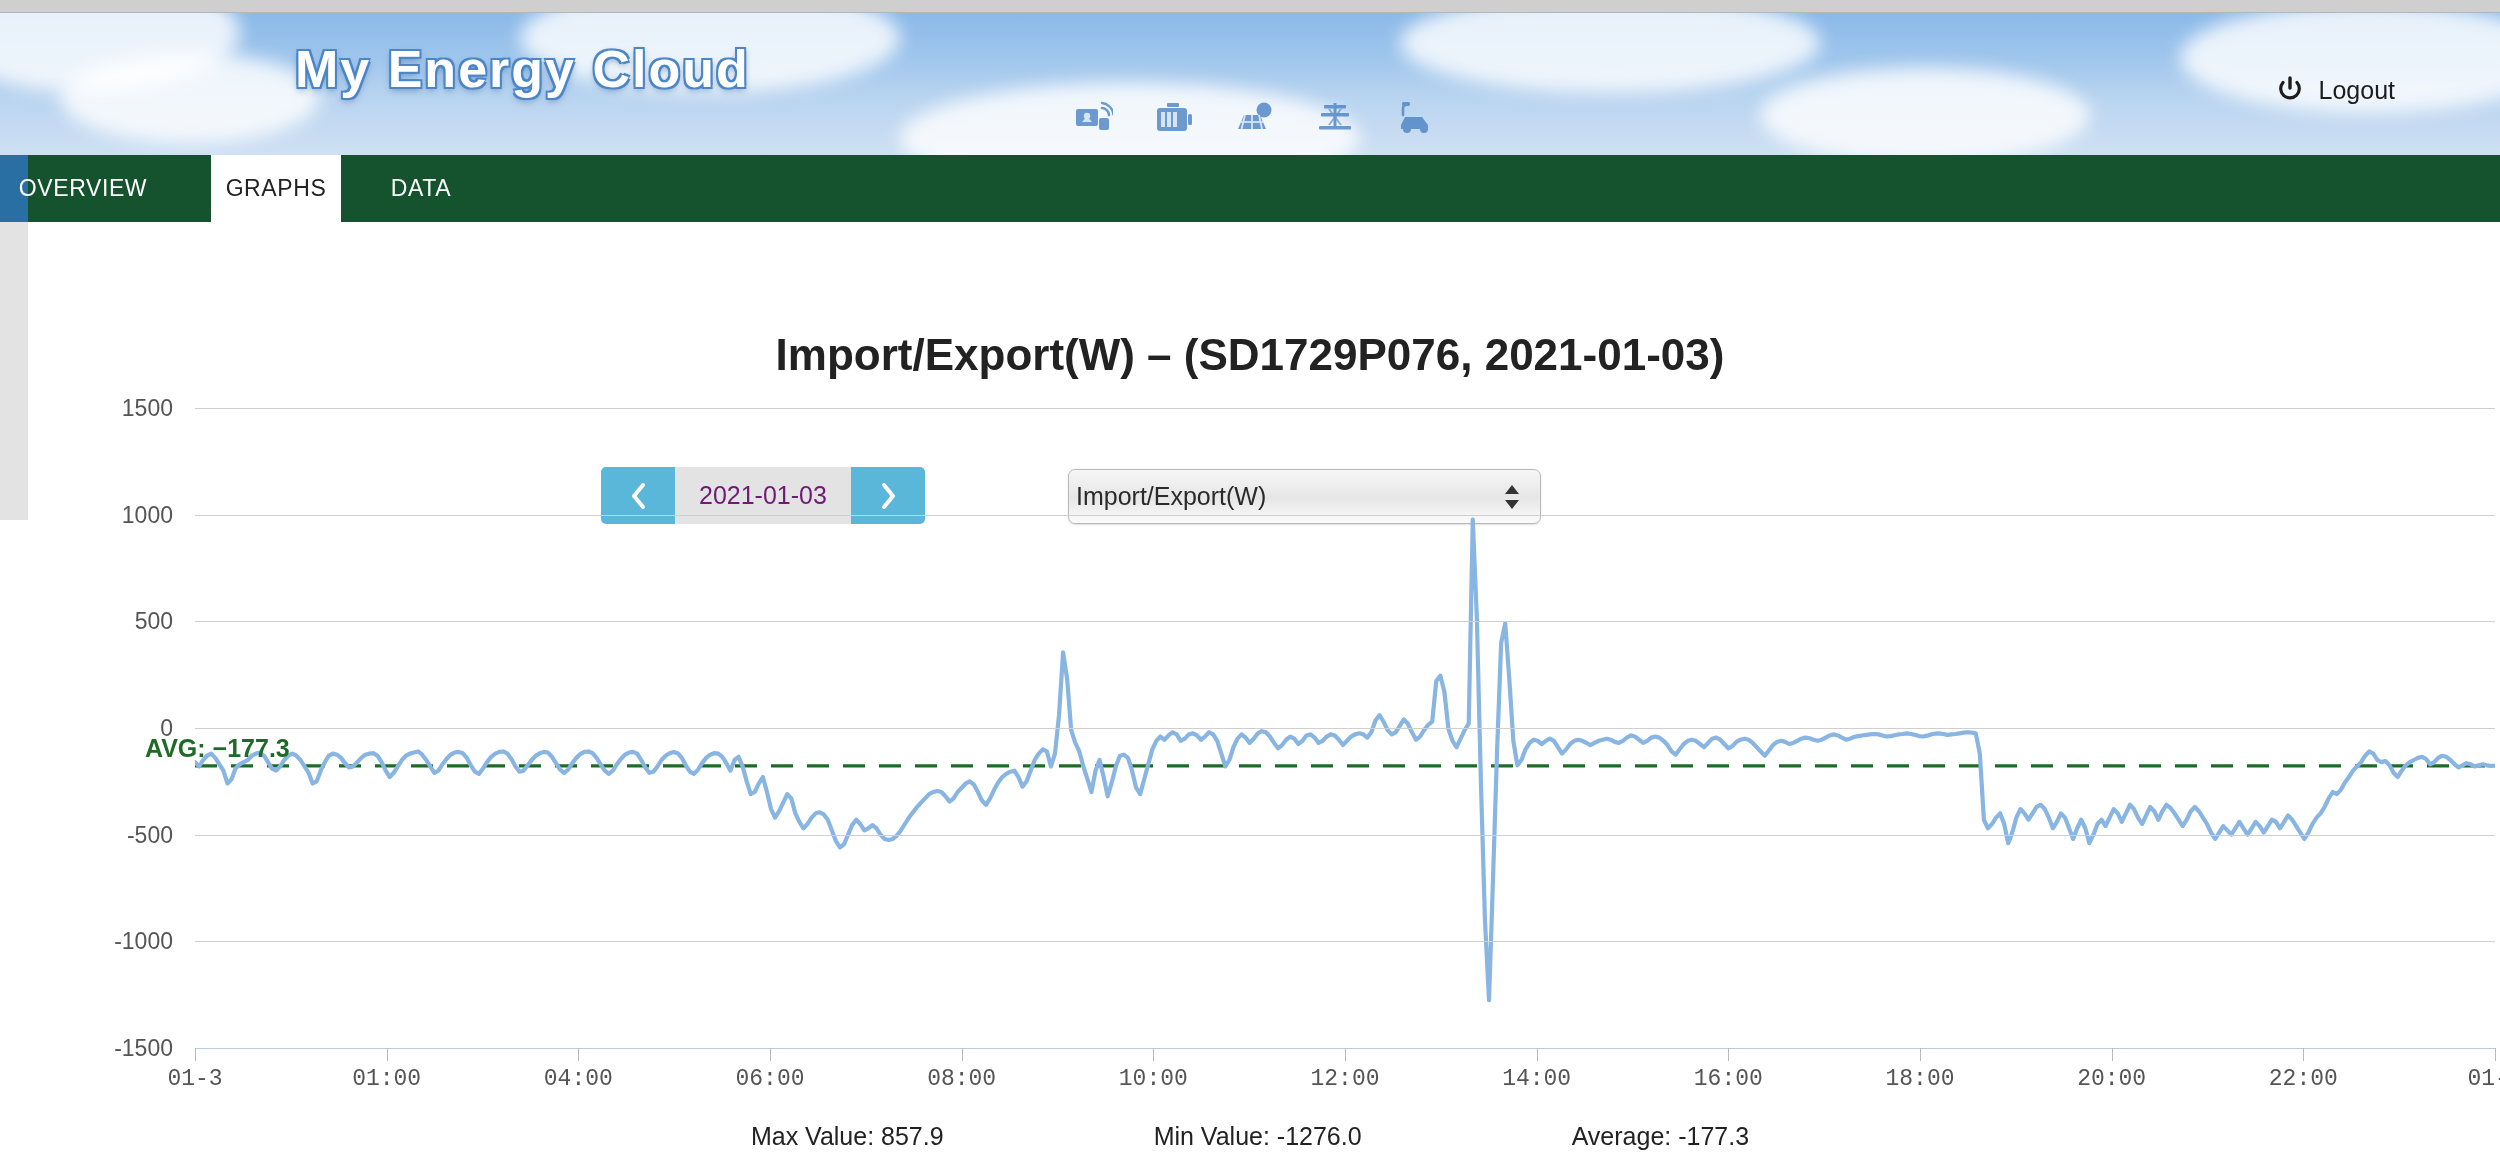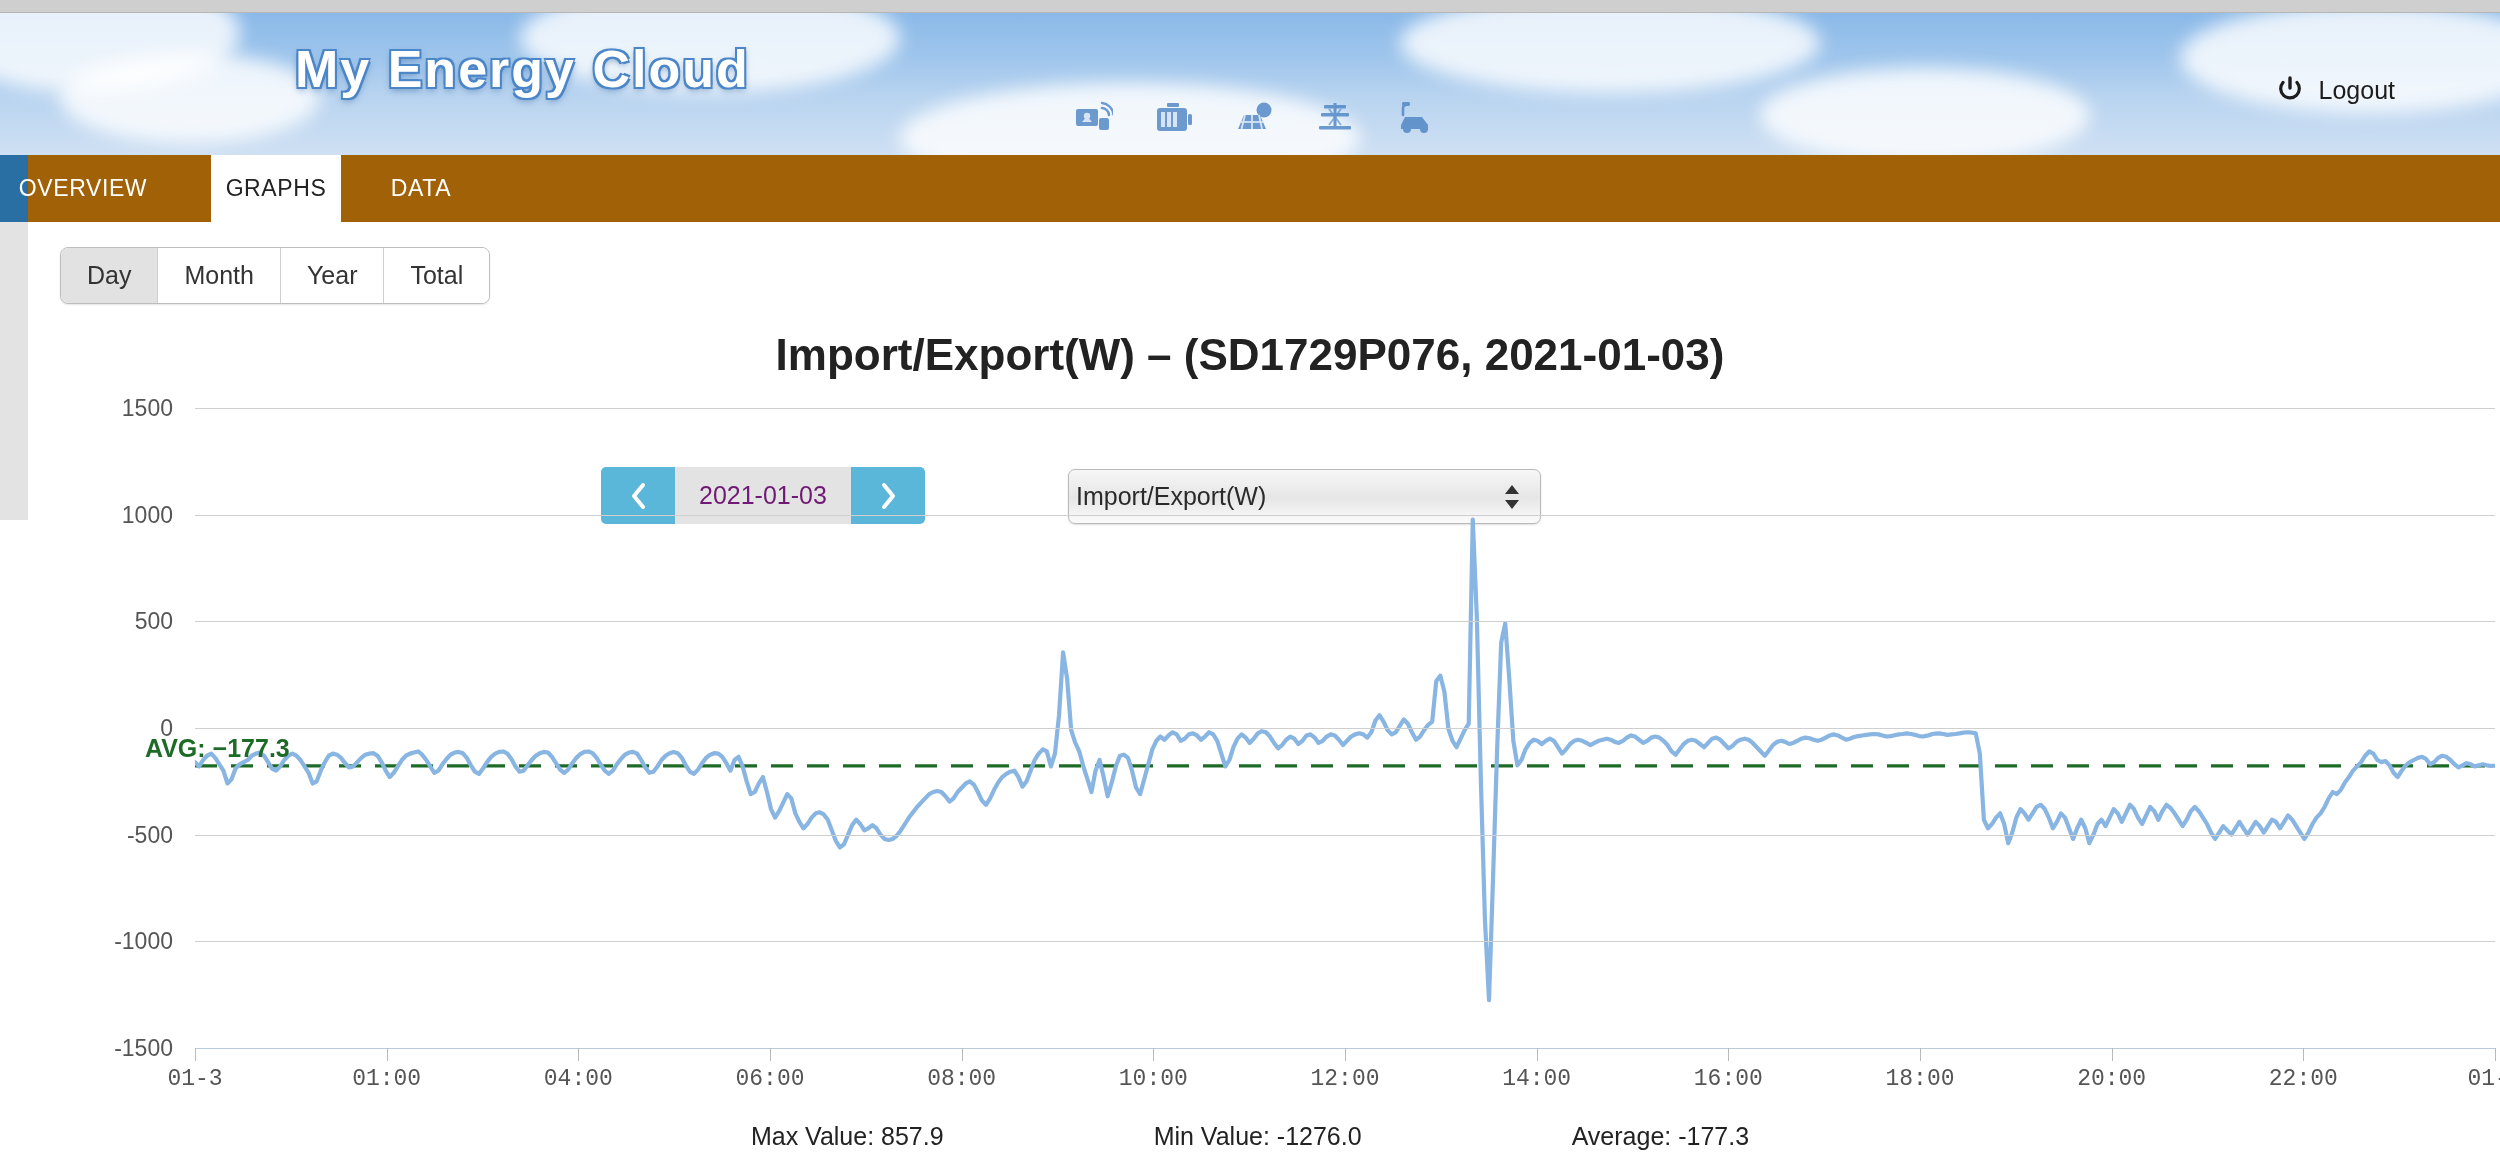--- a/index.html
+++ b/index.html
@@ -56,21 +56,21 @@
     right: 105px; top: 62px;
     display: flex; align-items: center; gap: 14px;
     font-size: 25px; color: #1d1d1d;
     cursor: pointer;
   }
 
   
   .tabbar {
     position: absolute; left: 0; top: 155px;
     width: 2500px; height: 67px;
-    background: #a16207;
+    background: #14532d;
     border-left: 28px solid #2a6fa3;
   }
   .tab {
     position: absolute; top: 0; height: 67px;
     display: flex; align-items: center; justify-content: center;
     font-size: 23px; color: #ffffff; letter-spacing: .6px;
     cursor: pointer;
   }
   .tab.active { background: #ffffff; color: #222; }
 
@@ -273,34 +273,20 @@
     <span>GRAPHS</span>
   </div>
   <div class="tab" style="left:353px; width:80px;">
     <span>DATA</span>
   </div>
 </div>
 
 <div class="gutter"></div>
 
 <div class="controls">
-  <div class="btngroup">
-    <div class="gbtn active">
-      <span>Day</span>
-    </div>
-    <div class="gbtn">
-      <span>Month</span>
-    </div>
-    <div class="gbtn">
-      <span>Year</span>
-    </div>
-    <div class="gbtn">
-      <span>Total</span>
-    </div>
-  </div>
 
   <div class="datenav">
     <div class="arrow">
       <span>
         <svg width="20" height="30" viewBox="0 0 20 30">
             <path d="M15 4 L6 15 L15 26" stroke="#fff" stroke-width="4" fill="none" stroke-linecap="round" stroke-linejoin="round"></path>
           </svg>
       </span>
     </div>
     <div class="dateval">2021-01-03</div>

